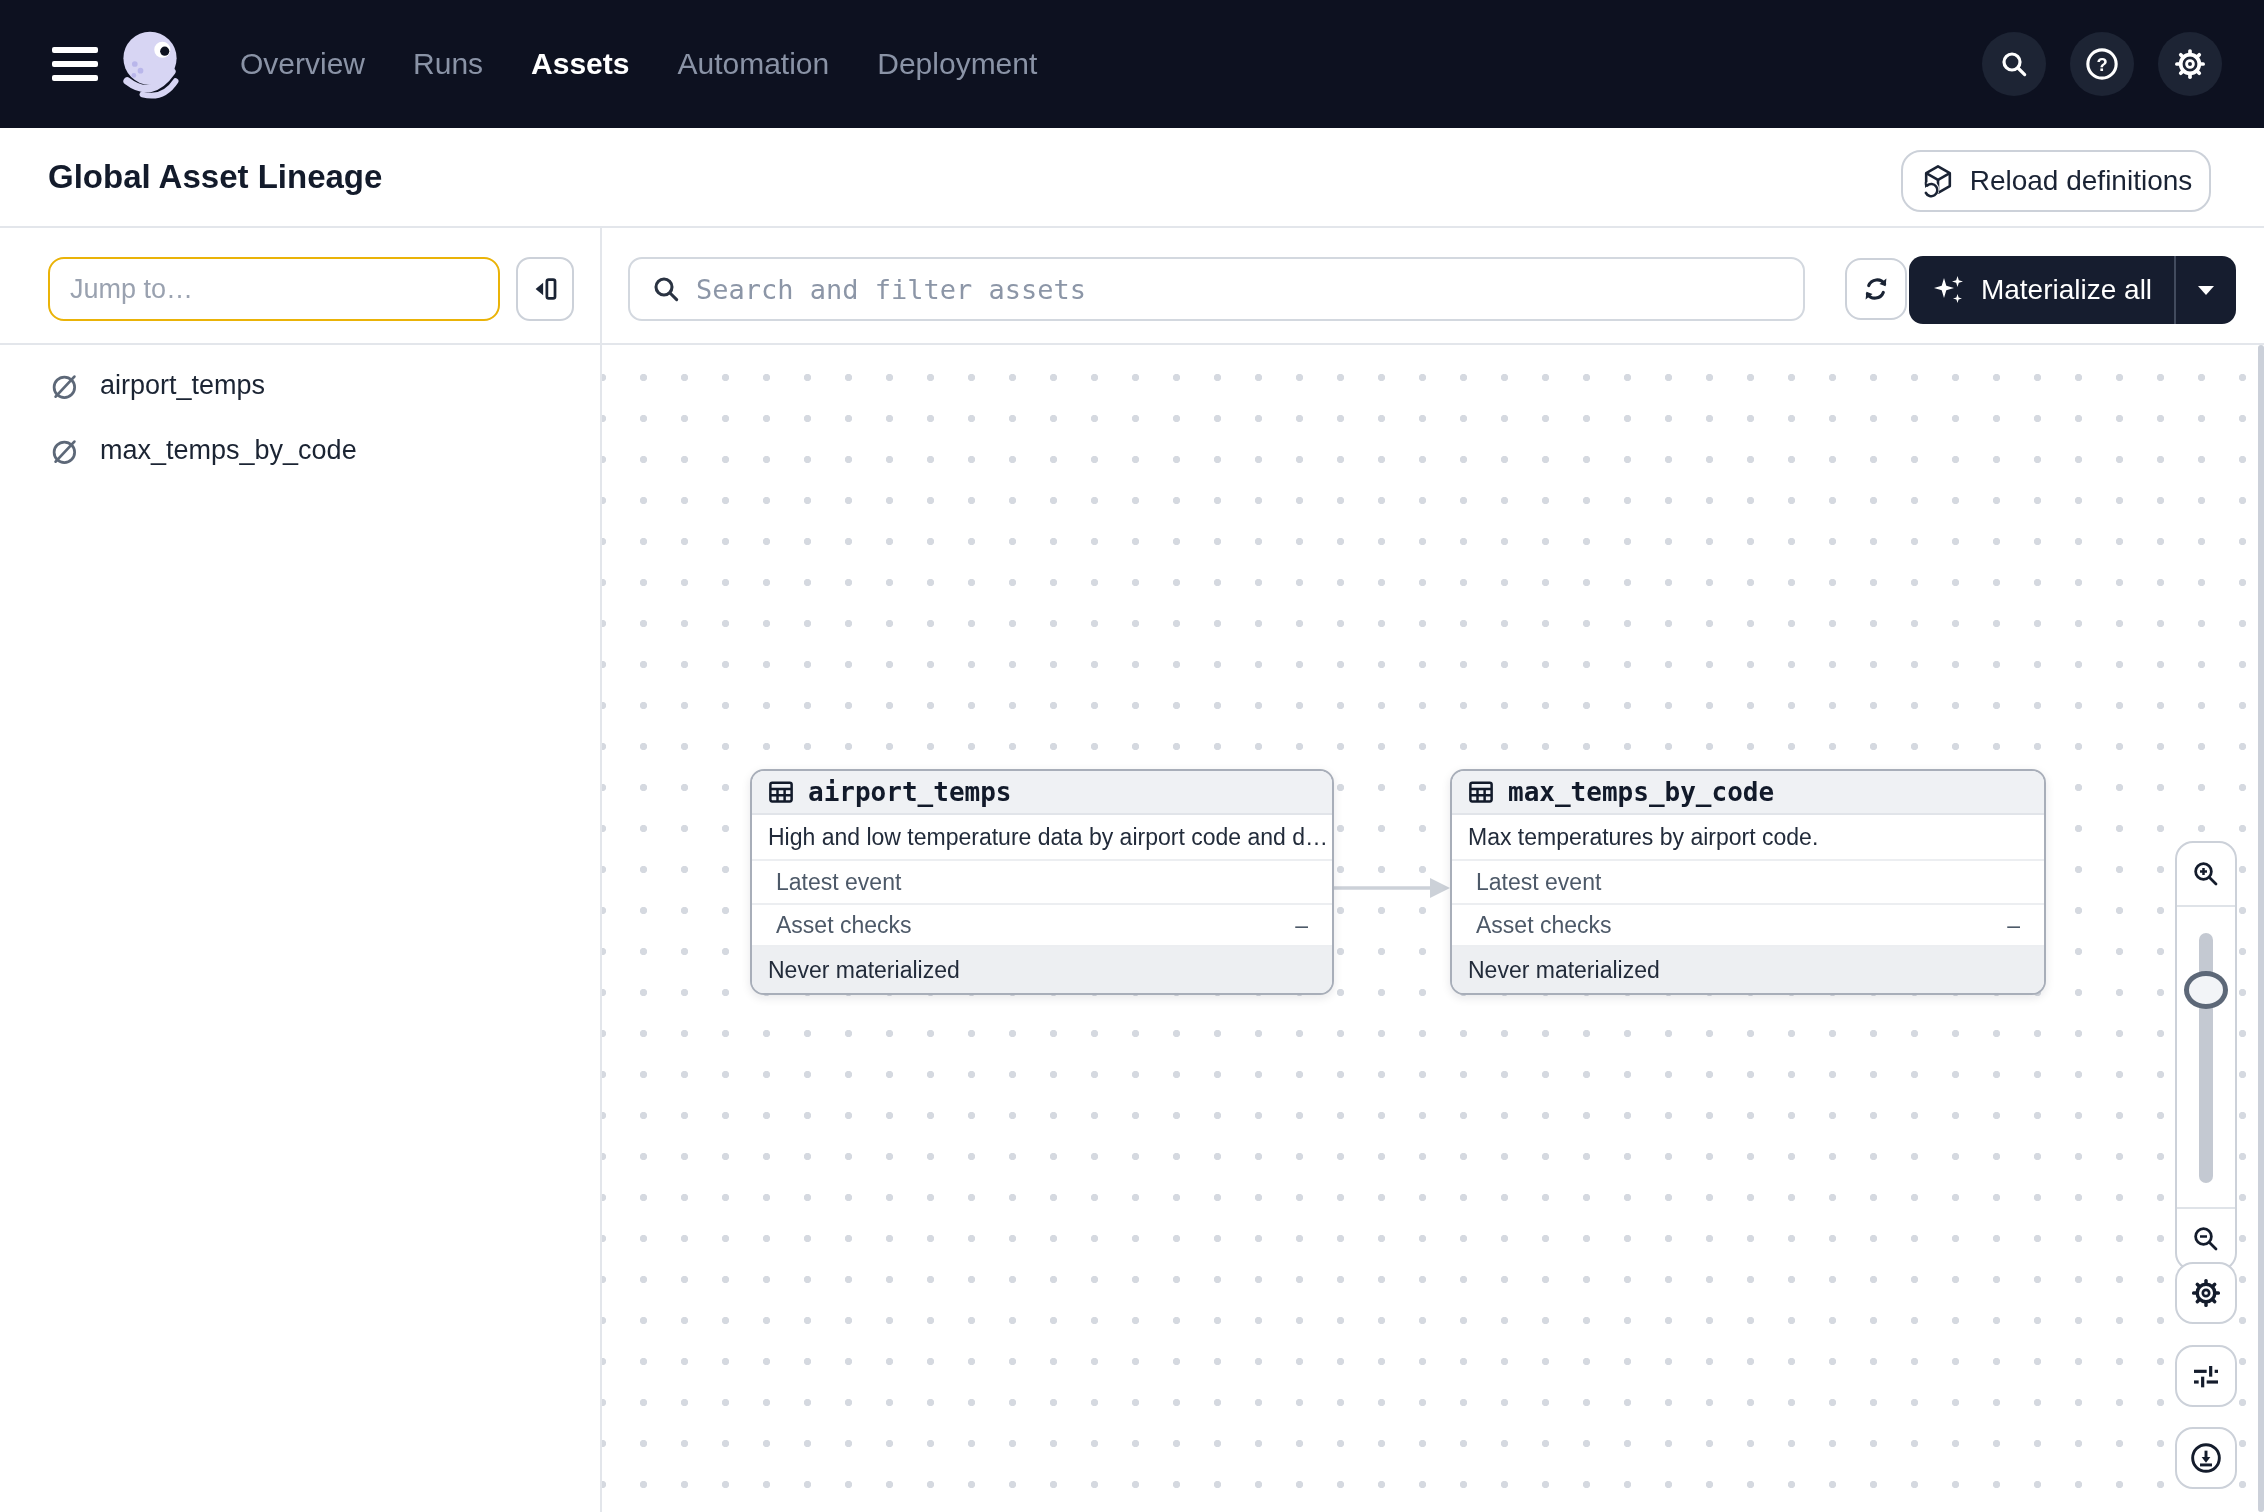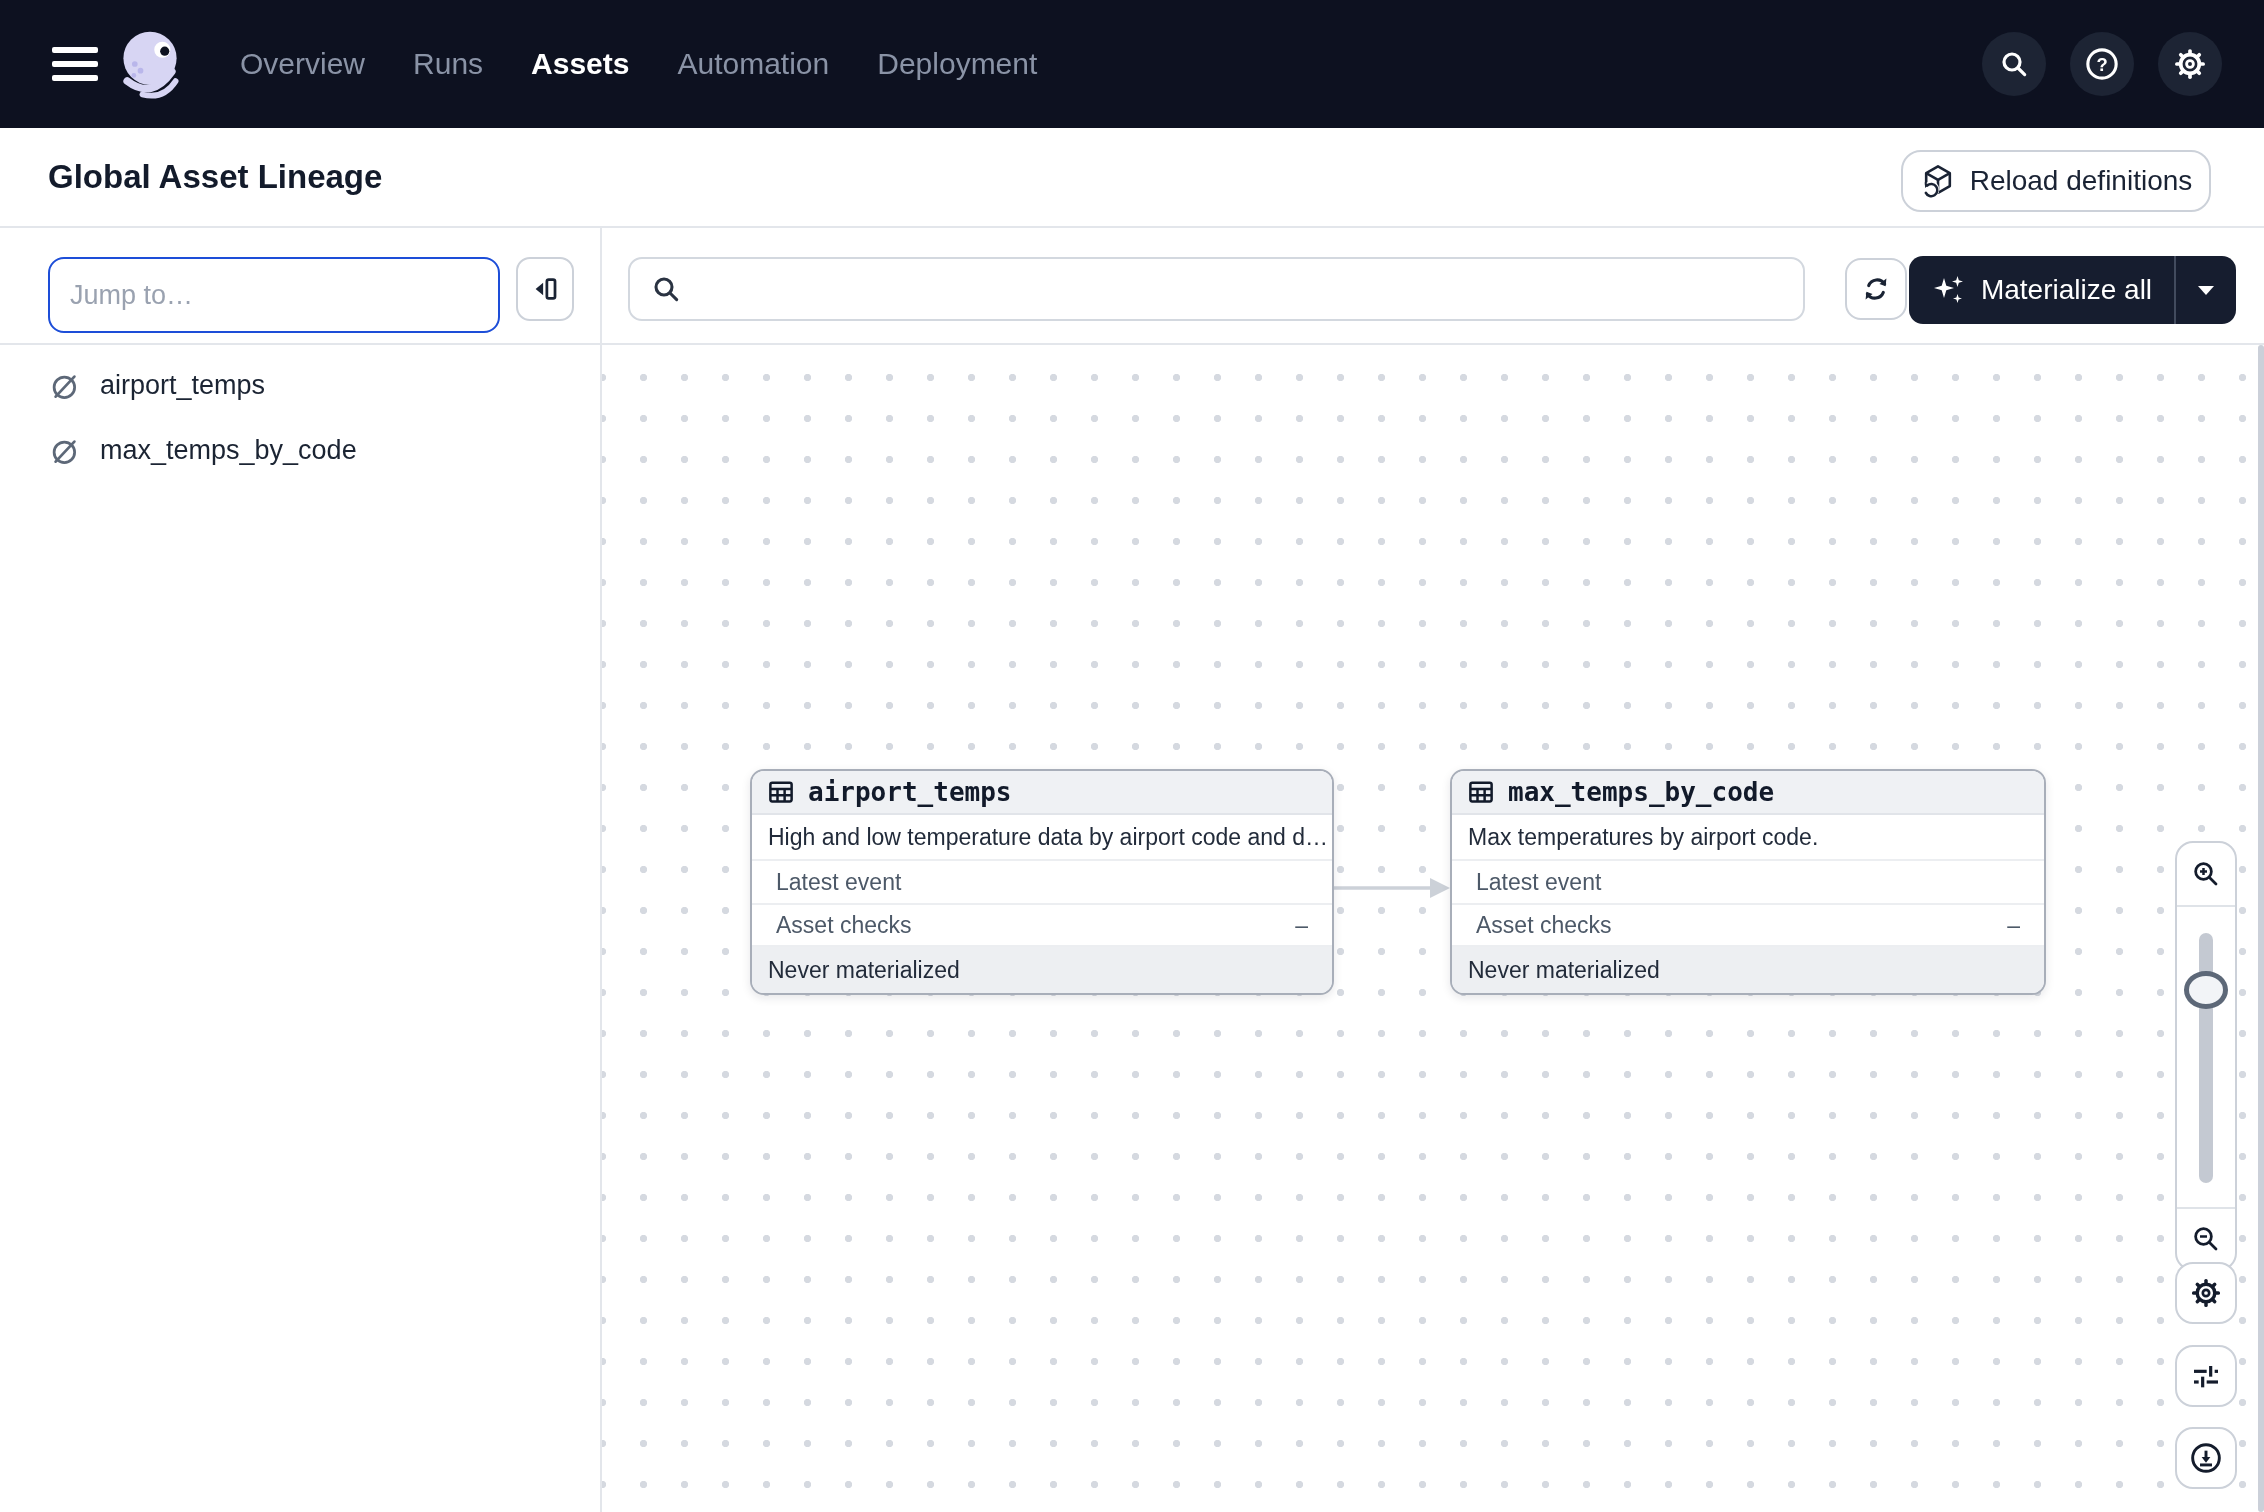--- a/index.html
+++ b/index.html
@@ -28,22 +28,22 @@
   .reload-btn { position:absolute; left:1901px; top:22px; width:310px; height:62px;
                 border:2px solid #ccd1d9; border-radius:20px; background:#fff;
                 display:flex; align-items:center; justify-content:center; gap:14px;
                 font-size:28px; color:#1a2334; cursor:pointer; }
   .hdivider { position:absolute; left:0; top:226px; width:2264px; height:2px; background:#e3e6eb; }
   .toolbar-line { position:absolute; left:0; top:343px; width:2264px; height:2px; background:#e3e6eb; }
   .vdivider { position:absolute; left:600px; top:228px; width:2px; height:1284px; background:#e3e6eb; }
 
   
   .sidebar { position:absolute; left:0; top:228px; width:600px; height:1284px; background:#ffffff; }
-  .jump-input { position:absolute; left:48px; top:29px; width:452px; height:76px;
-                border:2px solid #1d4ed8; border-radius:16px; padding:0 20px;
+  .jump-input { position:absolute; left:48px; top:29px; width:452px; height:64px;
+                border:2px solid #eab308; border-radius:16px; padding:0 20px;
                 font-size:27px; color:#1a2334; outline:none; }
   .jump-input::placeholder { color:#9aa2b0; }
   .collapse-btn { position:absolute; left:516px; top:29px; width:58px; height:64px;
                   border:2px solid #ccd1d9; border-radius:14px; background:#fff;
                   display:flex; align-items:center; justify-content:center; color:#1a2334; cursor:pointer; }
   .asset-list { position:absolute; left:0; top:125px; width:598px; }
   .asset-item { height:65px; display:flex; align-items:center; gap:20px; padding-left:50px; cursor:pointer; }
   .asset-item .ban { color:#5d6878; flex:0 0 auto; display:flex; }
   .asset-item .lbl { font-size:27px; color:#1b2433; }
 
@@ -215,20 +215,21 @@
     </div>
   </div>
 </div>
 <div class="vdivider"></div>
 
 <div class="search-box">
   <svg width="32" height="32" viewBox="0 0 24 24">
     <circle cx="10.5" cy="10.5" r="6" fill="none" stroke="#2a3342" stroke-width="2.3"></circle>
     <line x1="15" y1="15" x2="20" y2="20" stroke="#2a3342" stroke-width="2.3" stroke-linecap="round"></line>
   </svg>
+  <input placeholder="Search and filter assets" style="">
 </div>
 <div class="refresh-btn">
   <svg width="32" height="32" viewBox="0 0 24 24">
     <path d="M6.5 9.5 A6.8 6.8 0 0 1 18.5 8.2" fill="none" stroke="#1a2334" stroke-width="2.3" stroke-linecap="round"></path>
     <polygon points="19.8,4.2 19.2,10 14.6,8.2" fill="#1a2334"></polygon>
     <path d="M17.5 14.5 A6.8 6.8 0 0 1 5.5 15.8" fill="none" stroke="#1a2334" stroke-width="2.3" stroke-linecap="round"></path>
     <polygon points="4.2,19.8 4.8,14 9.4,15.8" fill="#1a2334"></polygon>
   </svg>
 </div>
 <div class="materialize">

